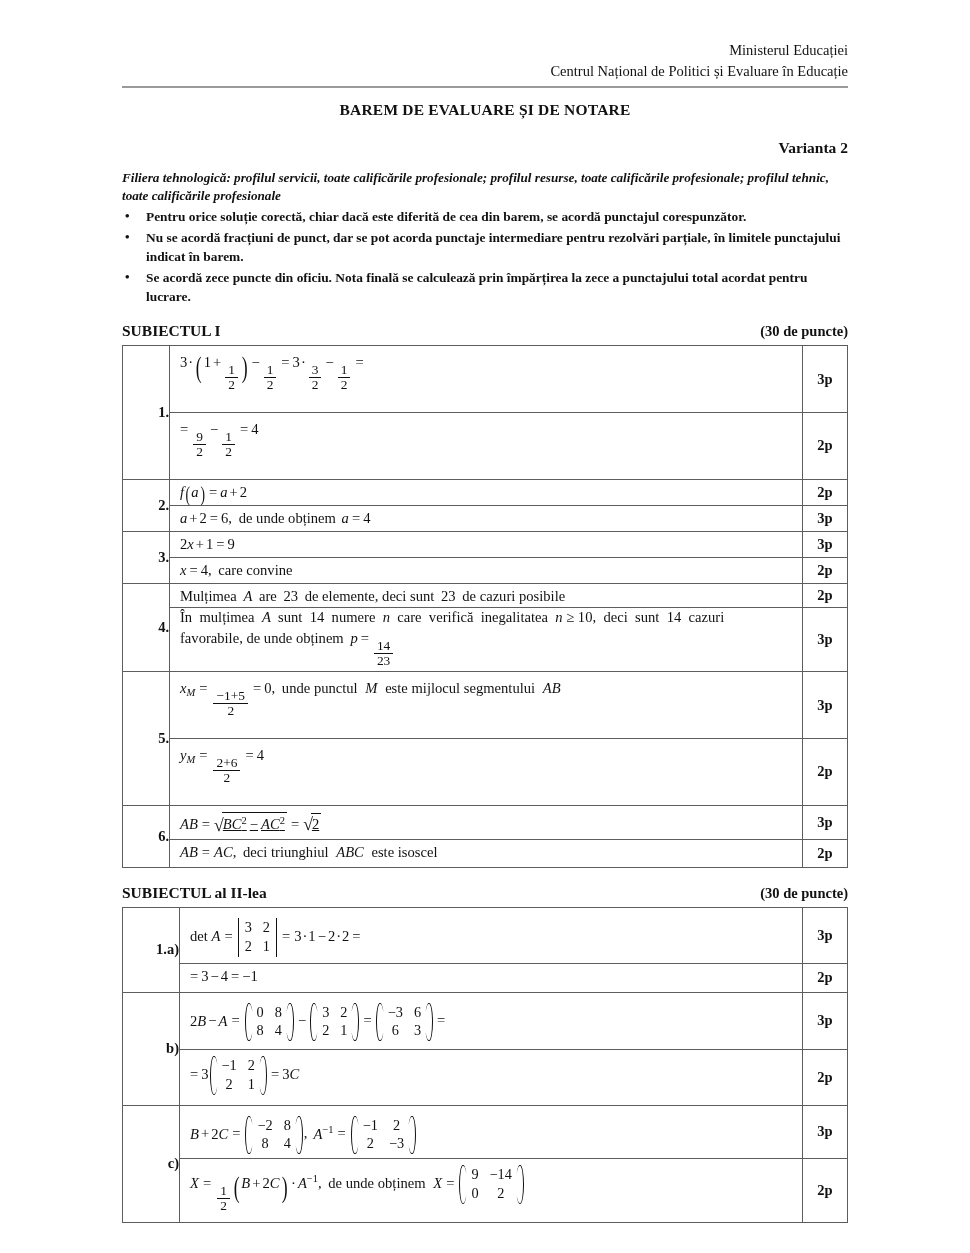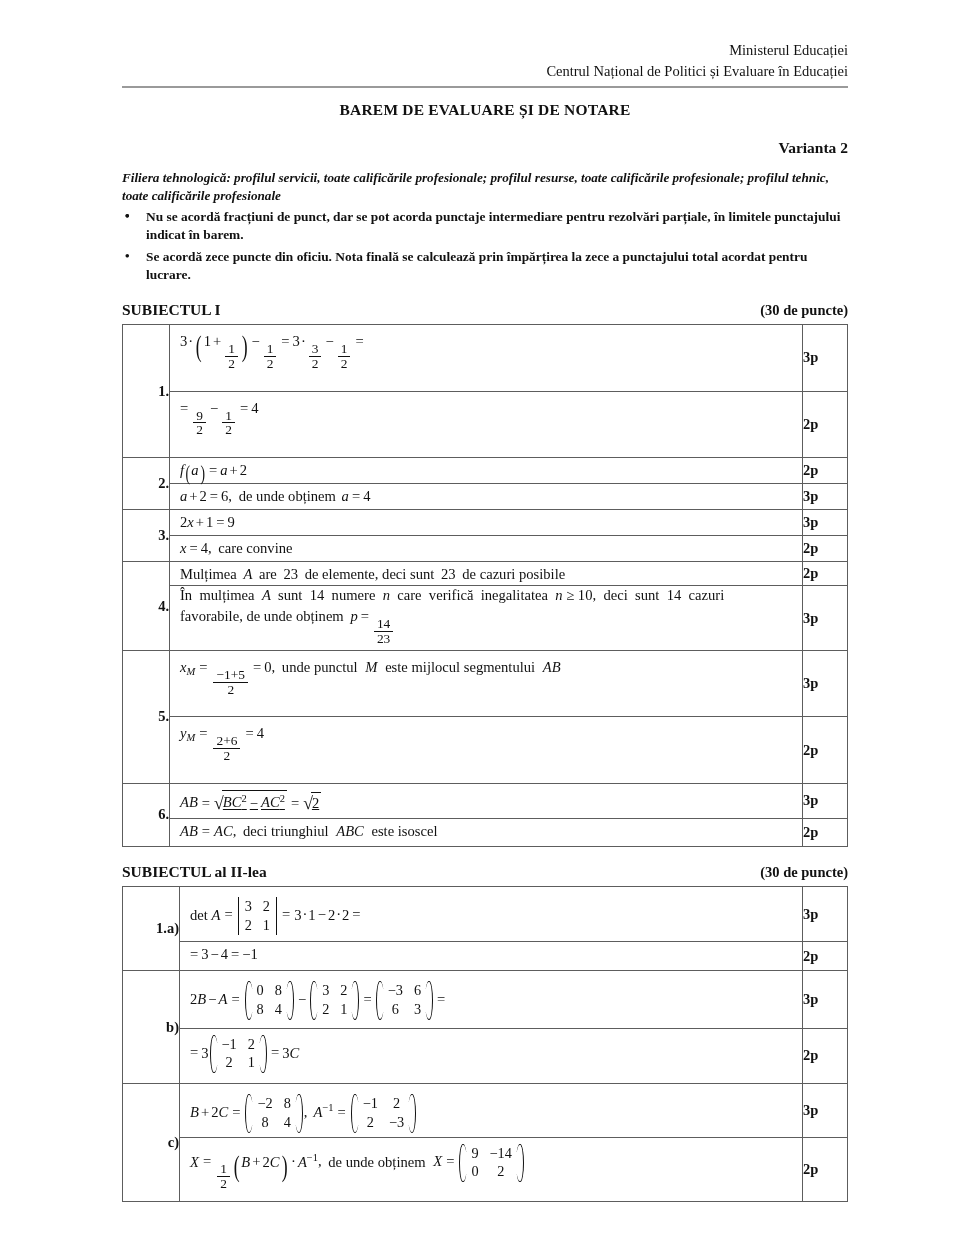--- a/index.html
+++ b/index.html
@@ -124,20 +124,21 @@
     padding: 4px 6px 0 0;
     border-right: 1.2px solid #5d5d5d;
   }
   td.body {
     padding: 0;
     border-left: 1.2px solid #5d5d5d;
     border-right: 1.2px solid #5d5d5d;
   }
   td.pts {
     width: 44px;
+    text-align: center;
     font-weight: bold;
     font-size: 14.5px;
     border-left: 1.2px solid #5d5d5d;
   }
   .cellline {
     padding: 3px 8px 3px 10px;
     font-size: 14.2px;
     line-height: 1.3;
   }
   .cellline.tall { padding-top: 7px; padding-bottom: 20px; }
@@ -224,33 +225,34 @@
   }
 </style>
 </head>
 <body>
 
 <div class="page">
 <div class="content">
 
   <div class="ministry">
     <div>Ministerul Educației</div>
-    <div>Centrul Național de Politici și Evaluare în Educației</div>
+    <div>Centrul Național de Politici și Evaluare în Educație</div>
   </div>
   <div class="header-rule"></div>
 
 
   <div class="barem">BAREM DE EVALUARE ȘI DE NOTARE</div>
   <div class="varianta-top">Varianta 2</div>
 
   <div class="filiera">Filiera tehnologică: profilul servicii, toate calificările profesionale; profilul resurse, toate calificările profesionale; profilul tehnic, toate calificările profesionale</div>
 
   <div class="bullets">
     <div class="bullet">
       <span class="dot">•</span>
+      <span>Pentru orice soluție corectă, chiar dacă este diferită de cea din barem, se acordă punctajul corespunzător.</span>
     </div>
     <div class="bullet">
       <span class="dot">•</span>
       <span>Nu se acordă fracțiuni de punct, dar se pot acorda punctaje intermediare pentru rezolvări parțiale, în limitele punctajului indicat în barem.</span>
     </div>
     <div class="bullet">
       <span class="dot">•</span>
       <span>Se acordă zece puncte din oficiu. Nota finală se calculează prin împărțirea la zece a punctajului total acordat pentru lucrare.</span>
     </div>
   </div>

